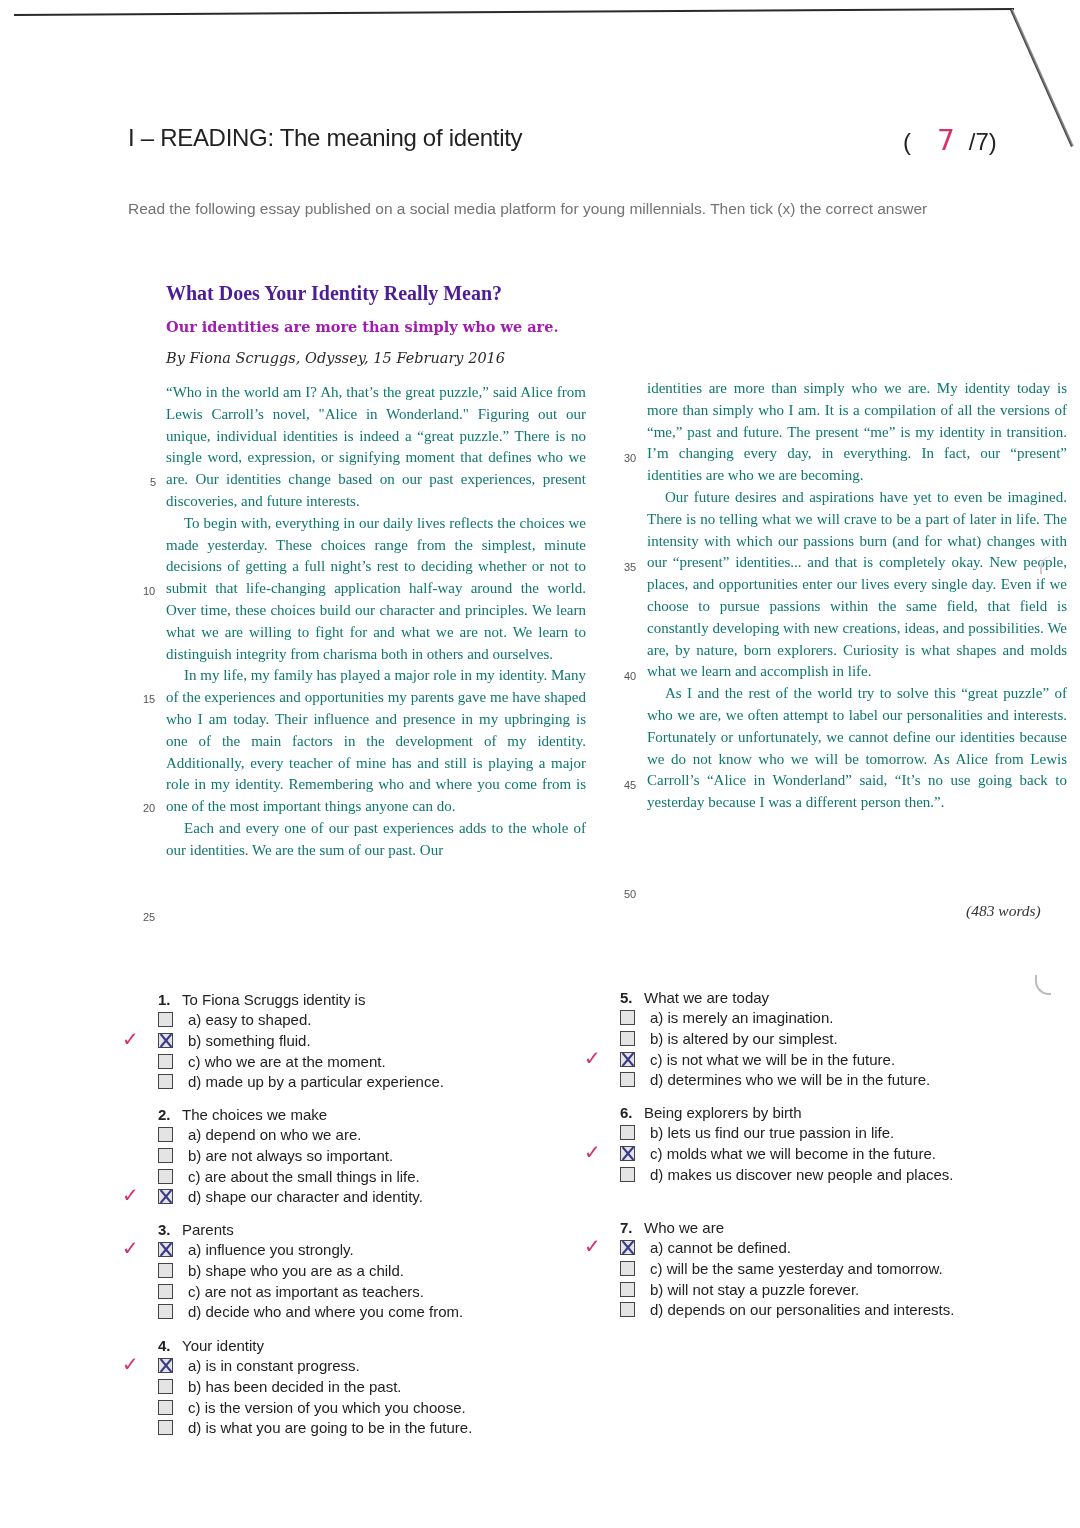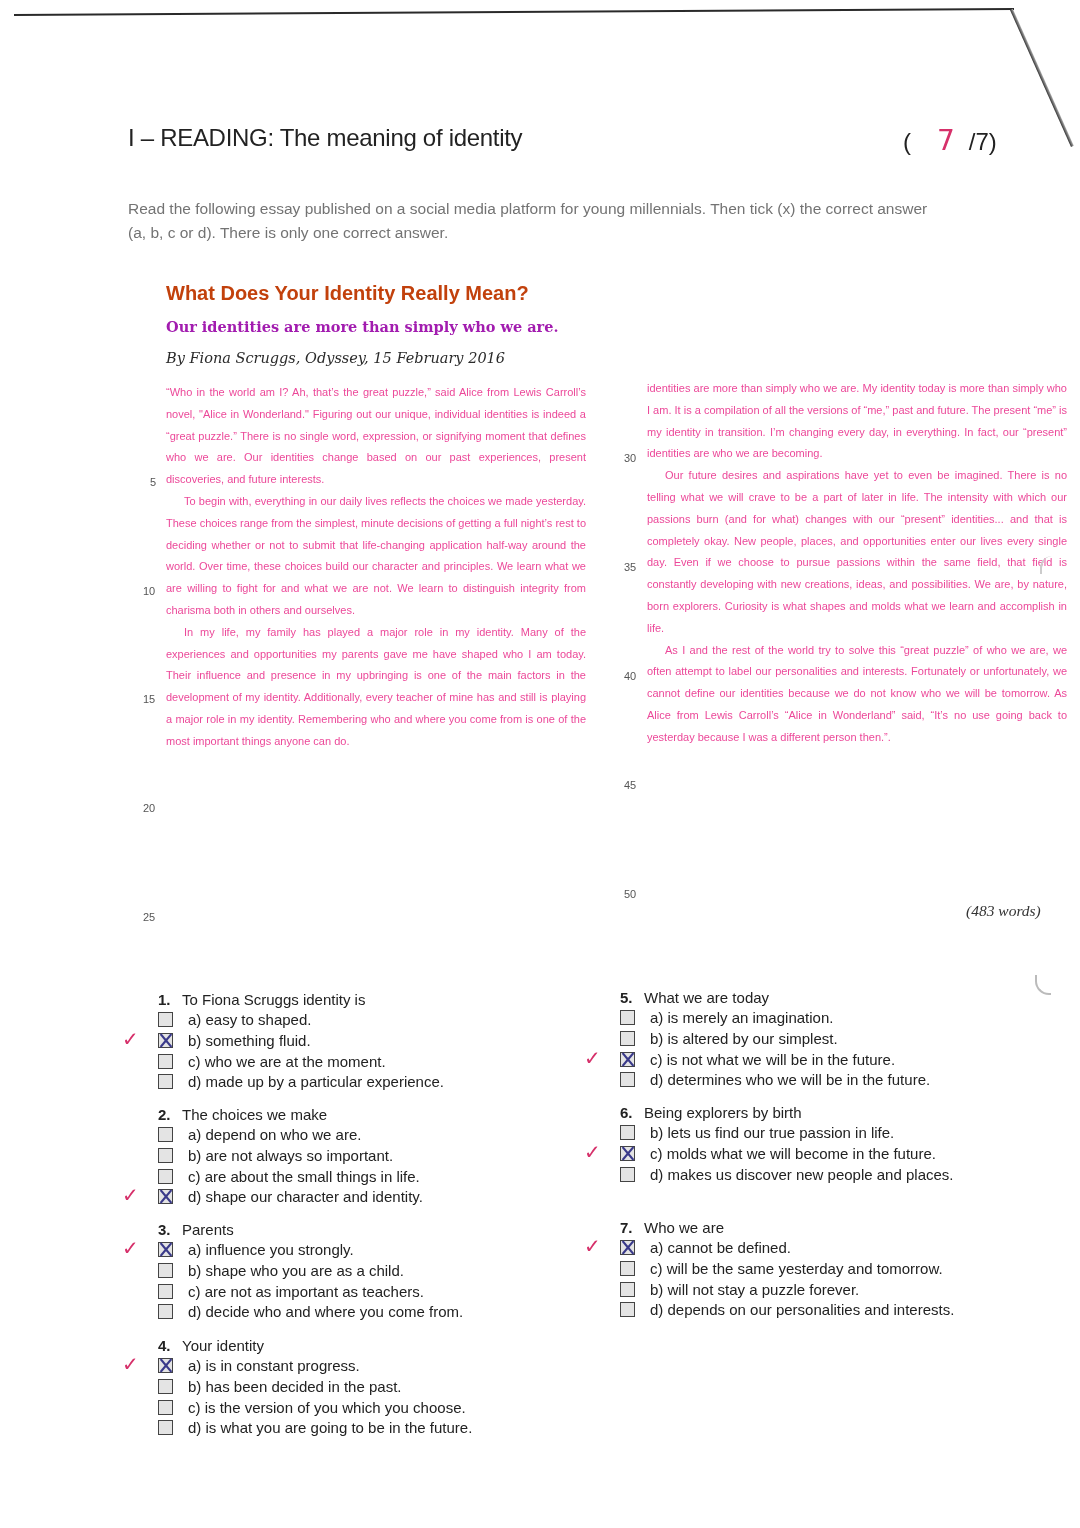--- a/index.html
+++ b/index.html
@@ -24,33 +24,33 @@
       position: absolute; left: 903px; top: 124px; font-size: 24px; color: #222;
       font-family: "Liberation Sans", sans-serif;
     }
     .score .awarded { color: #d6306a; font-family: "DejaVu Sans", sans-serif; font-size: 28px; margin: 0 14px 0 26px; }
     .instructions {
       position: absolute; left: 128px; top: 197px; width: 900px;
       font-size: 15.5px; line-height: 24px; color: #737373;
     }
     .article-title {
       position: absolute; left: 166px; top: 282px;
-      font-family: Liberation Sans, sans-serif; font-weight: bold; font-size: 20px; color: #c2410c;
+      font-family: Liberation Serif, serif; font-weight: bold; font-size: 20px; color: #4c1d95;
     }
     .article-sub {
       position: absolute; left: 166px; top: 318px;
       font-family: "DejaVu Serif", serif; font-weight: bold; font-size: 14.5px; color: #a21caf;
     }
     .article-byline {
       position: absolute; left: 166px; top: 350px;
       font-family: "DejaVu Serif", serif; font-style: italic; font-size: 14.5px; color: #2a2a2a;
     }
     .col {
       position: absolute; width: 420px;
-      font-family: Liberation Sans, sans-serif; font-size: 11px; line-height: 21.8px; color: #ec4899;
+      font-family: Liberation Serif, serif; font-size: 15px; line-height: 21.8px; color: #0f766e;
       text-align: justify;
     }
     .col.left { left: 166px; top: 382px; }
     .col.right { left: 647px; top: 378px; }
     .col p { margin: 0; text-indent: 18px; }
     .col p.noindent { text-indent: 0; }
     .ln {
       position: absolute; font-family: Liberation Sans, sans-serif; font-size: 11px; color: #555;
     }
     .word-count {
@@ -90,31 +90,31 @@
 <div class="scan-edge-top"></div>
 <div class="scan-edge-right"></div>
 
 <div class="header-title">I – READING: The meaning of identity</div>
 <div class="score">
   <span>(</span><span class="awarded">7</span><span>/7)</span>
 </div>
 
 <div class="instructions">
   <div>Read the following essay published on a social media platform for young millennials. Then tick (x) the correct answer</div>
-  <div><span>(a, b, c or d). There is only </span><span>one</span><span> correct answer.</span></div>
 </div>
 
 <div class="article-title">What Does Your Identity Really Mean?</div>
 <div class="article-sub">Our identities are more than simply who we are.</div>
 <div class="article-byline">By Fiona Scruggs, Odyssey, 15 February 2016</div>
 
 <div class="col left">
   <p class="noindent">“Who in the world am I? Ah, that’s the great puzzle,” said Alice from Lewis Carroll’s novel, "Alice in Wonderland." Figuring out our unique, individual identities is indeed a “great puzzle.” There is no single word, expression, or signifying moment that defines who we are. Our identities change based on our past experiences, present discoveries, and future interests.</p>
   <p>To begin with, everything in our daily lives reflects the choices we made yesterday. These choices range from the simplest, minute decisions of getting a full night’s rest to deciding whether or not to submit that life-changing application half-way around the world. Over time, these choices build our character and principles. We learn what we are willing to fight for and what we are not. We learn to distinguish integrity from charisma both in others and ourselves.</p>
   <p>In my life, my family has played a major role in my identity. Many of the experiences and opportunities my parents gave me have shaped who I am today. Their influence and presence in my upbringing is one of the main factors in the development of my identity. Additionally, every teacher of mine has and still is playing a major role in my identity. Remembering who and where you come from is one of the most important things anyone can do.</p>
+  <p>Each and every one of our past experiences adds to the whole of our identities. We are the sum of our past. Our</p>
 </div>
 <div class="col right">
   <p class="noindent">identities are more than simply who we are. My identity today is more than simply who I am. It is a compilation of all the versions of “me,” past and future. The present “me” is my identity in transition. I’m changing every day, in everything. In fact, our “present” identities are who we are becoming.</p>
   <p>Our future desires and aspirations have yet to even be imagined. There is no telling what we will crave to be a part of later in life. The intensity with which our passions burn (and for what) changes with our “present” identities... and that is completely okay. New people, places, and opportunities enter our lives every single day. Even if we choose to pursue passions within the same field, that field is constantly developing with new creations, ideas, and possibilities. We are, by nature, born explorers. Curiosity is what shapes and molds what we learn and accomplish in life.</p>
   <p>As I and the rest of the world try to solve this “great puzzle” of who we are, we often attempt to label our personalities and interests. Fortunately or unfortunately, we cannot define our identities because we do not know who we will be tomorrow. As Alice from Lewis Carroll’s “Alice in Wonderland” said, “It’s no use going back to yesterday because I was a different person then.”.</p>
 </div>
 
 <span class="ln" style="left:150px;top:476px">5</span>
 <span class="ln" style="left:143px;top:585px">10</span>
 <span class="ln" style="left:143px;top:693px">15</span>

